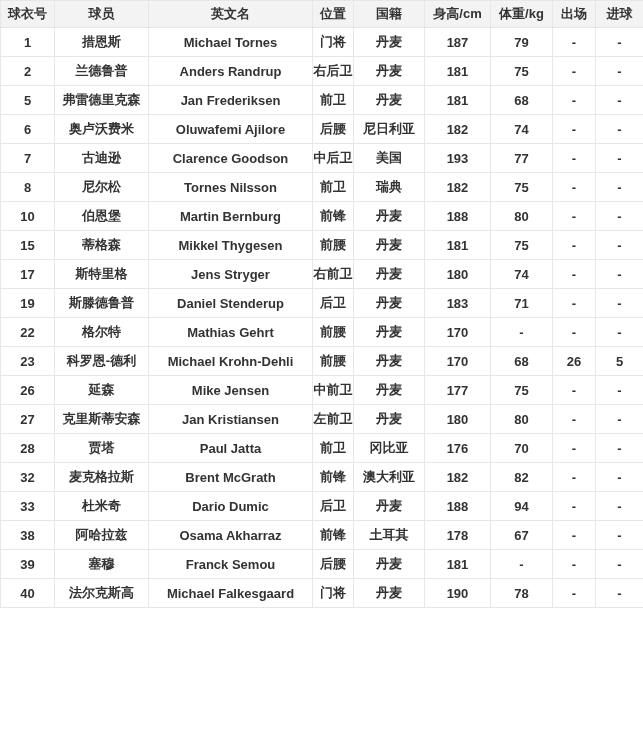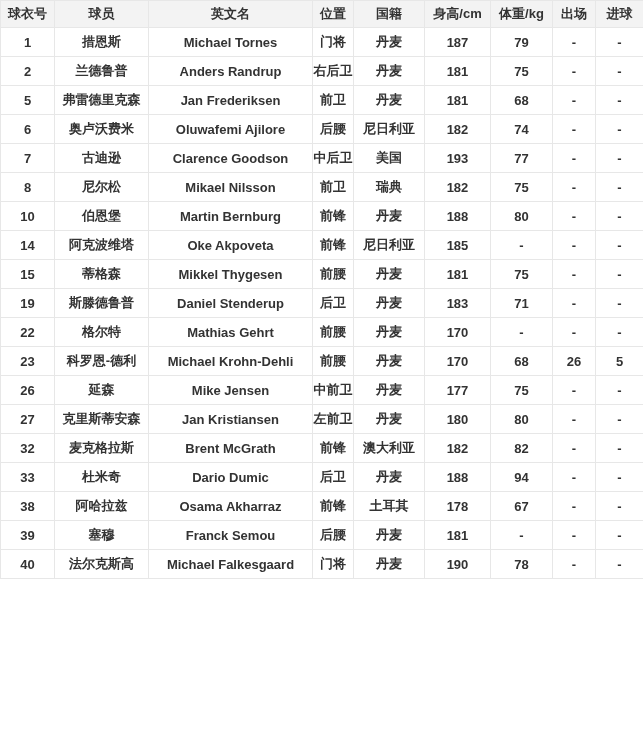--- a/index.html
+++ b/index.html
@@ -121,62 +121,62 @@
           <td>中后卫</td>
           <td>美国</td>
           <td>193</td>
           <td>77</td>
           <td>-</td>
           <td>-</td>
         </tr>
         <tr>
           <td>8</td>
           <td>尼尔松</td>
-          <td>Mikael Nilsson</td>
+          <td>Tornes Nilsson</td>
           <td>前卫</td>
           <td>瑞典</td>
           <td>182</td>
           <td>75</td>
           <td>-</td>
           <td>-</td>
         </tr>
         <tr>
           <td>10</td>
           <td>伯恩堡</td>
           <td>Martin Bernburg</td>
           <td>前锋</td>
           <td>丹麦</td>
           <td>188</td>
           <td>80</td>
           <td>-</td>
           <td>-</td>
         </tr>
         <tr>
-          <td>14</td>
-          <td>阿克波维塔</td>
-          <td>Oke Akpoveta</td>
-          <td>前锋</td>
-          <td>尼日利亚</td>
-          <td>185</td>
-          <td>-</td>
-          <td>-</td>
-          <td>-</td>
-        </tr>
-        <tr>
           <td>15</td>
           <td>蒂格森</td>
           <td>Mikkel Thygesen</td>
           <td>前腰</td>
           <td>丹麦</td>
           <td>181</td>
           <td>75</td>
           <td>-</td>
           <td>-</td>
         </tr>
         <tr>
+          <td>17</td>
+          <td>斯特里格</td>
+          <td>Jens Stryger</td>
+          <td>右前卫</td>
+          <td>丹麦</td>
+          <td>180</td>
+          <td>74</td>
+          <td>-</td>
+          <td>-</td>
+        </tr>
+        <tr>
           <td>19</td>
           <td>斯滕德鲁普</td>
           <td>Daniel Stenderup</td>
           <td>后卫</td>
           <td>丹麦</td>
           <td>183</td>
           <td>71</td>
           <td>-</td>
           <td>-</td>
         </tr>
@@ -214,20 +214,31 @@
           <td>-</td>
         </tr>
         <tr>
           <td>27</td>
           <td>克里斯蒂安森</td>
           <td>Jan Kristiansen</td>
           <td>左前卫</td>
           <td>丹麦</td>
           <td>180</td>
           <td>80</td>
+          <td>-</td>
+          <td>-</td>
+        </tr>
+        <tr>
+          <td>28</td>
+          <td>贾塔</td>
+          <td>Paul Jatta</td>
+          <td>前卫</td>
+          <td>冈比亚</td>
+          <td>176</td>
+          <td>70</td>
           <td>-</td>
           <td>-</td>
         </tr>
         <tr>
           <td>32</td>
           <td>麦克格拉斯</td>
           <td>Brent McGrath</td>
           <td>前锋</td>
           <td>澳大利亚</td>
           <td>182</td>

